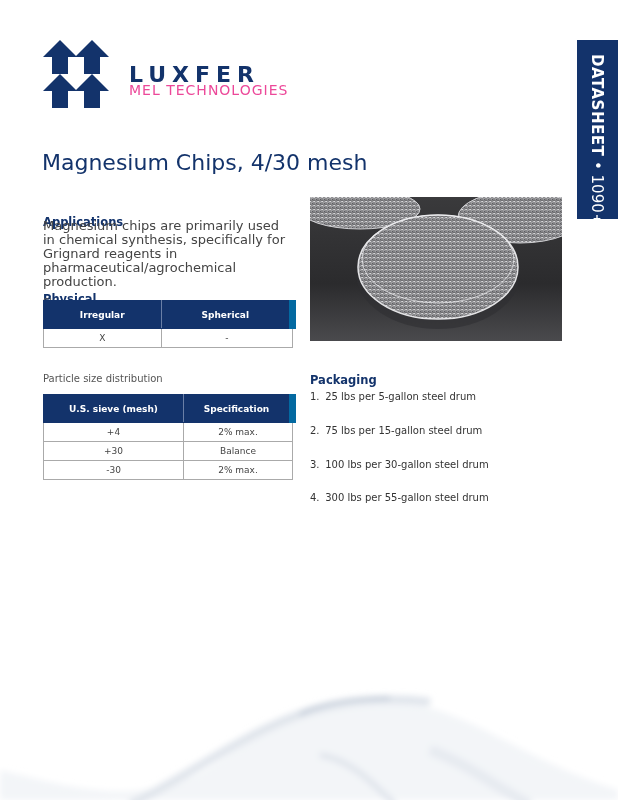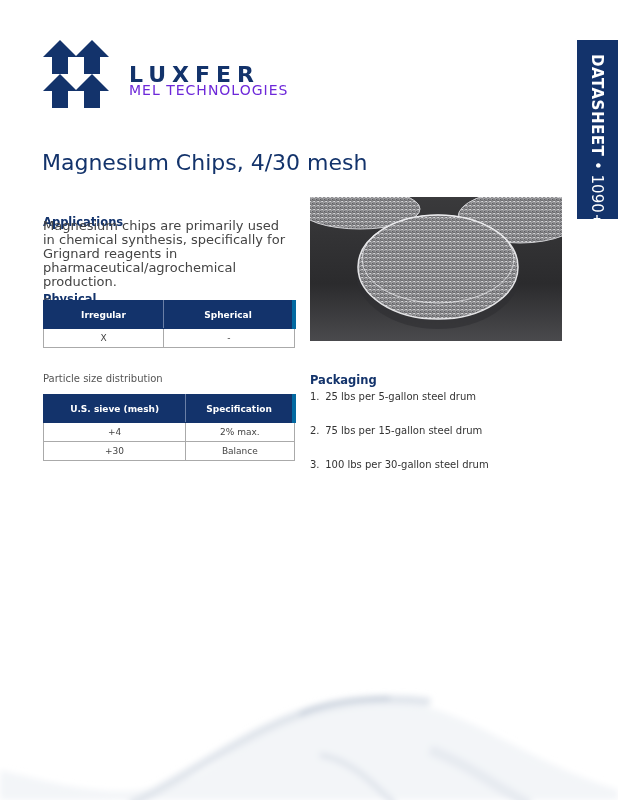--- a/index.html
+++ b/index.html
@@ -9,21 +9,21 @@
     font-family: "DejaVu Sans", sans-serif;
     color: #3a3a3a;
   }
   .abs { position: absolute; }
   .logo-mark { left: 43px; top: 40px; width: 66px; height: 68px; }
   .brand-name {
     left: 129px; top: 54px; font-family: "DejaVu Sans", sans-serif;
     font-weight: bold; font-size: 22px; letter-spacing: 6px; color: #13336b; margin-top: 8px;
   }
   .brand-sub {
-    left: 129px; top: 82px; font-size: 14px; letter-spacing: 1px; color: #6d28d9;
+    left: 129px; top: 82px; font-size: 14px; letter-spacing: 1px; color: #ec4899;
   }
   .side-tab {
     left: 577px; top: 40px; width: 41px; height: 179px; background: #13336b;
   }
   .side-tab-text {
     position: absolute; left: 11px; top: 14px;
     writing-mode: vertical-rl; color: #ffffff; font-size: 15px; white-space: nowrap;
   }
   .side-tab-text b { font-weight: bold; letter-spacing: 0.5px; }
   .title {
@@ -32,21 +32,21 @@
   .h2 { font-size: 11.5px; font-weight: bold; color: #13336b; margin-top: 16px; }
   .h3 { font-size: 10px; color: #555; text-align: right; }
   .body-text { font-size: 13px; line-height: 14px; color: #444; width: 250px; }
   table.spec {
     border-collapse: collapse; width: 253px; font-size: 9px;
   }
   table.spec th {
     background: #13336b; color: #fff; font-weight: bold; height: 25px;
     border: 1px solid #13336b; border-right: 1px solid #6a7fa6;
   }
-  table.spec th:last-child { border-right: 4px solid #0369a1; text-align: center; }
+  table.spec th:last-child { border-right: 7px solid #0369a1; text-align: center; }
   table.spec td {
     text-align: center; border: 1px solid #aaaaaa; height: 16px; color: #444;
   }
   .photo {
     left: 310px; top: 197px; width: 252px; height: 144px; overflow: hidden;
     background: linear-gradient(180deg, #3a3a3c 0%, #2b2b2d 60%, #4a4a4d 100%);
   }
   .pack-list { list-style: none; padding: 0; margin: 0; font-size: 10px; color: #333; }
   .pack-list li { height: 19.8px; line-height: 19.8px; margin-top: 14px; }
   .pack-list .num { display: inline-block; width: 12px; }
@@ -110,20 +110,24 @@
   </thead>
   <tbody>
     <tr>
       <td>+4</td>
       <td>2% max.</td>
     </tr>
     <tr>
       <td>+30</td>
       <td>Balance</td>
     </tr>
+    <tr>
+      <td>-30</td>
+      <td>2% max.</td>
+    </tr>
   </tbody>
 </table>
 
 <div class="abs photo">
   <svg width="252" height="144" viewBox="0 0 252 144">
     <defs>
       <radialGradient id="chips" cx="50%" cy="45%" r="60%">
         <stop offset="0%" stop-color="#a8a8aa"></stop>
         <stop offset="60%" stop-color="#8d8d90"></stop>
         <stop offset="100%" stop-color="#6a6a6d"></stop>
@@ -141,20 +145,21 @@
     <ellipse cx="128" cy="70" rx="80" ry="52" fill="url(#grain)" stroke="#e4e4e6" stroke-width="1.5"></ellipse>
     <ellipse cx="128" cy="62" rx="76" ry="44" fill="none" stroke="#f0f0f2" stroke-width="1" opacity="0.7"></ellipse>
   </svg>
 </div>
 
 <div class="abs h2" style="left:310px; top:357px;">Packaging</div>
 <ul class="abs pack-list" style="left:310px; top:373px;">
   <li><span class="num">1.</span> <span>25 lbs per 5-gallon steel drum</span></li>
   <li><span class="num">2.</span> <span>75 lbs per 15-gallon steel drum</span></li>
   <li><span class="num">3.</span> <span>100 lbs per 30-gallon steel drum</span></li>
+  <li><span class="num">4.</span> <span>300 lbs per 55-gallon steel drum</span></li>
 </ul>
 
 <div class="abs wave">
   <svg width="618" height="160" viewBox="0 0 618 160">
     <defs>
       <filter id="blur">
           <feGaussianBlur stdDeviation="3"></feGaussianBlur>
         </filter>
     </defs>
     <g filter="url(#blur)">

